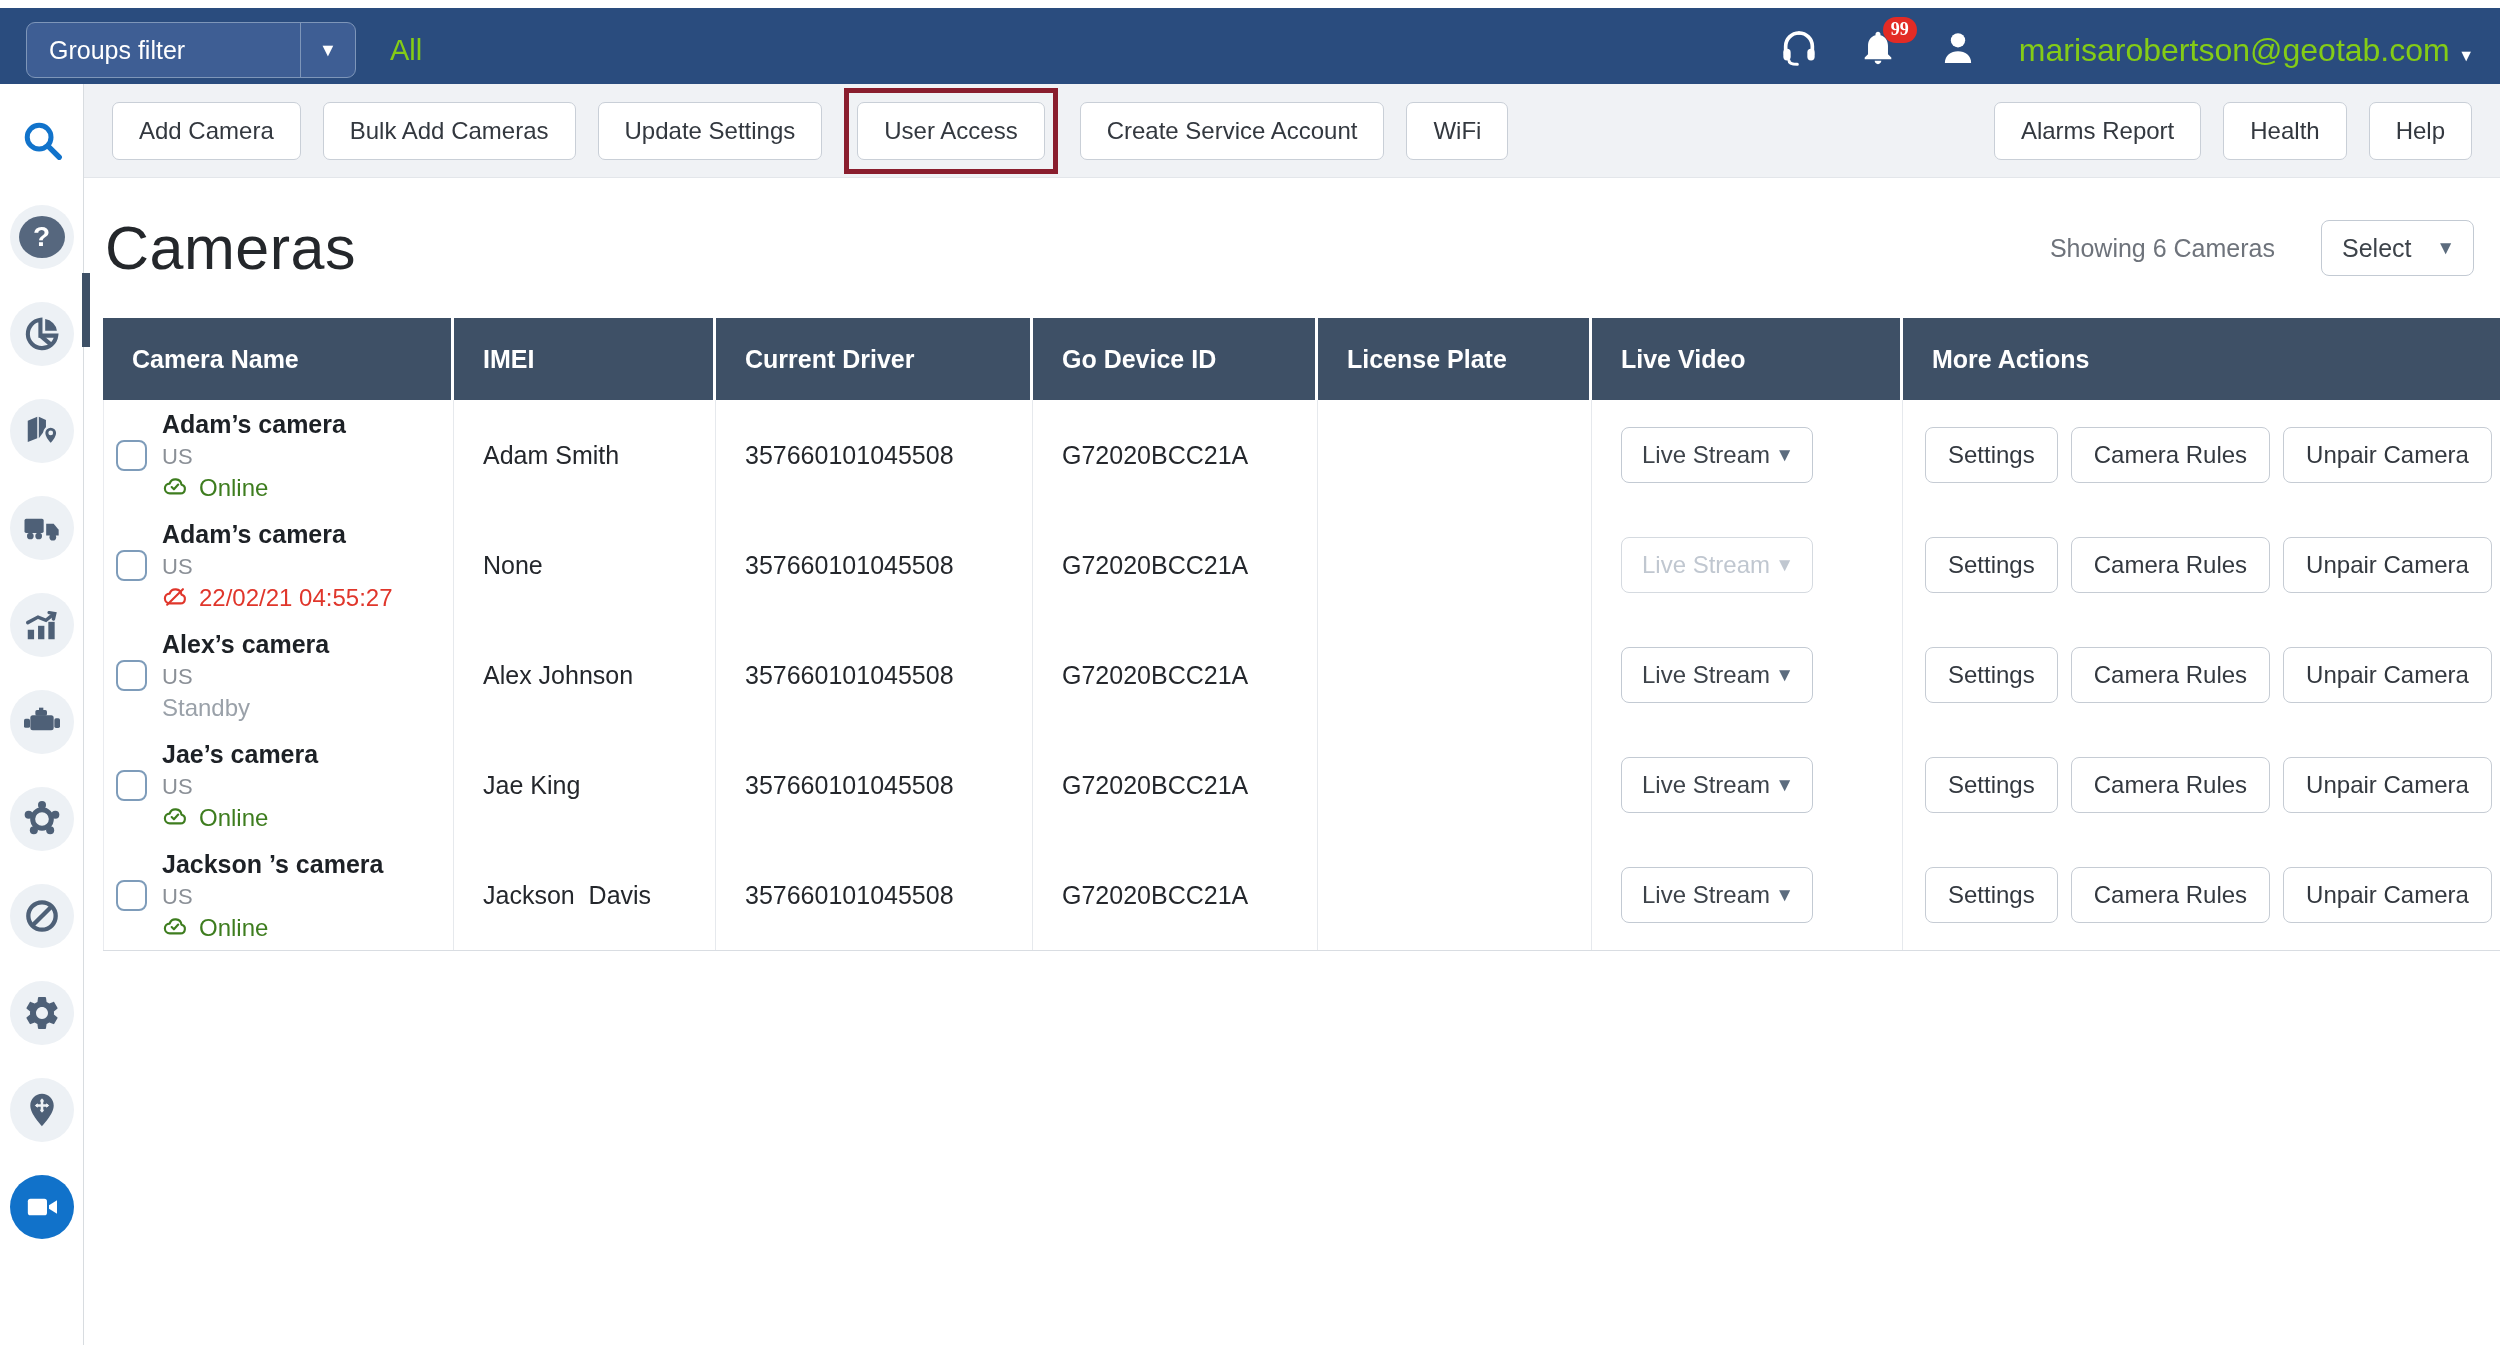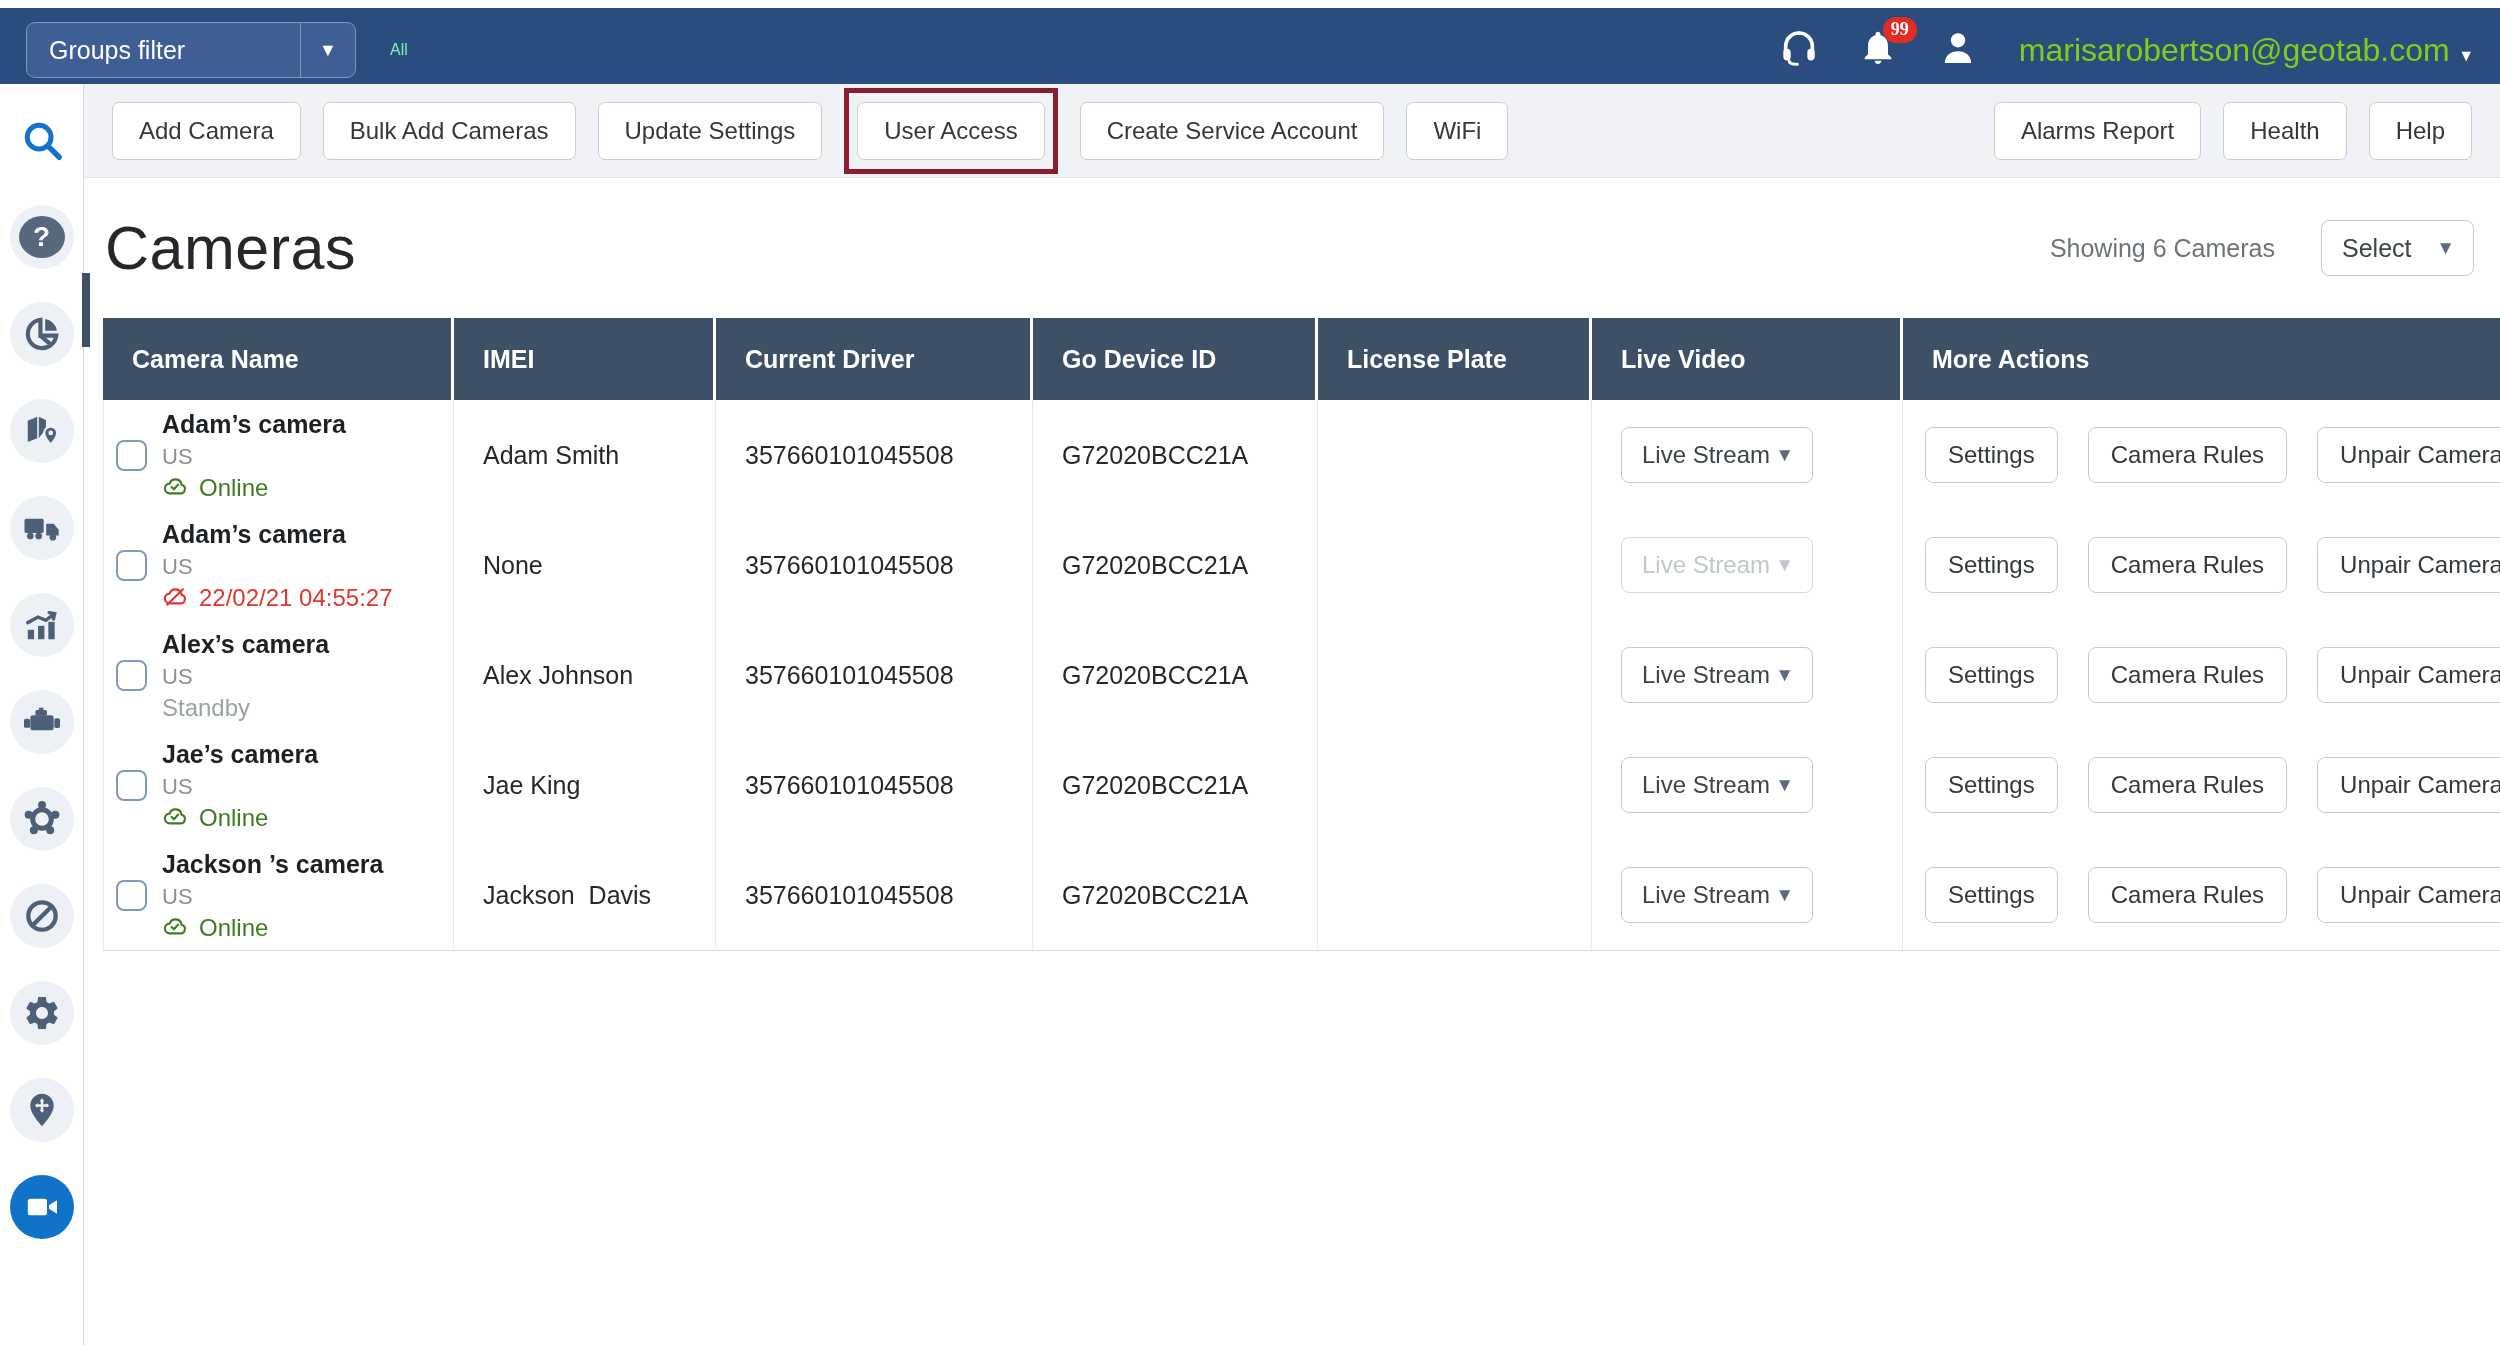--- a/index.html
+++ b/index.html
@@ -15,21 +15,21 @@
     background:#2a4c7e; display:flex; align-items:center; padding:0 26px;
   }
   .groups-filter {
     width:330px; height:56px; background:#3e5e94;
     border:1px solid #7e96b9; border-radius:9px;
     display:flex; align-items:center; overflow:hidden; cursor:pointer;
   }
   .groups-filter .gf-label { flex:1; padding-left:22px; font-size:25px; color:#ffffff; }
   .groups-filter .gf-divider { width:1px; height:100%; background:#7e96b9; }
   .groups-filter .gf-arrow { width:54px; text-align:center; color:#ffffff; font-size:18px; }
-  .scope-label { margin-left:34px; font-size:16px; color:#86efac; }
+  .scope-label { margin-left:34px; font-size:29px; color:#84cc16; }
 
   .topbar-right { margin-left:auto; display:flex; align-items:center; gap:40px; }
   .bell-wrap { position:relative; }
   .badge {
     position:absolute; top:-12px; right:-20px; background:#e32b25; color:#fff;
     font-size:18px; font-weight:bold; border-radius:999px; padding:3px 8px; line-height:1.1;font-family:Liberation Serif, serif;
   }
   .user-email { color:#84cc16; font-size:32px; }
   .email-caret { color:#ffffff; font-size:16px; margin-left:4px; }
 
@@ -125,21 +125,21 @@
   .status-standby .status-text { color:#9aa1a9; }
 
   .ls-dd {
     width:192px; height:56px; background:#fff; border:1.5px solid #c3cad3; border-radius:8px;
     display:flex; align-items:center; justify-content:space-between; padding:0 18px 0 20px;
     font-size:24px; color:#3d434a; cursor:pointer;
   }
   .ls-disabled .ls-dd { color:#c0c7d0; border-color:#d5dae0; cursor:default; }
   .ls-disabled .ls-dd .caret { color:#c0c7d0; }
 
-  .td-actions { gap:30px; padding-left:22px; }
+  .td-actions { gap:13px; padding-left:22px; }
   .row-btn {
     height:56px; padding:0 22px; background:#fff; border:1.5px solid #c6ccd4; border-radius:8px;
     font-family:inherit; font-size:24px; color:#33383f; cursor:pointer; white-space:nowrap;
   }
 </style>
 </head>
 <body>
 
 <div class="topbar">
   <div class="groups-filter">

